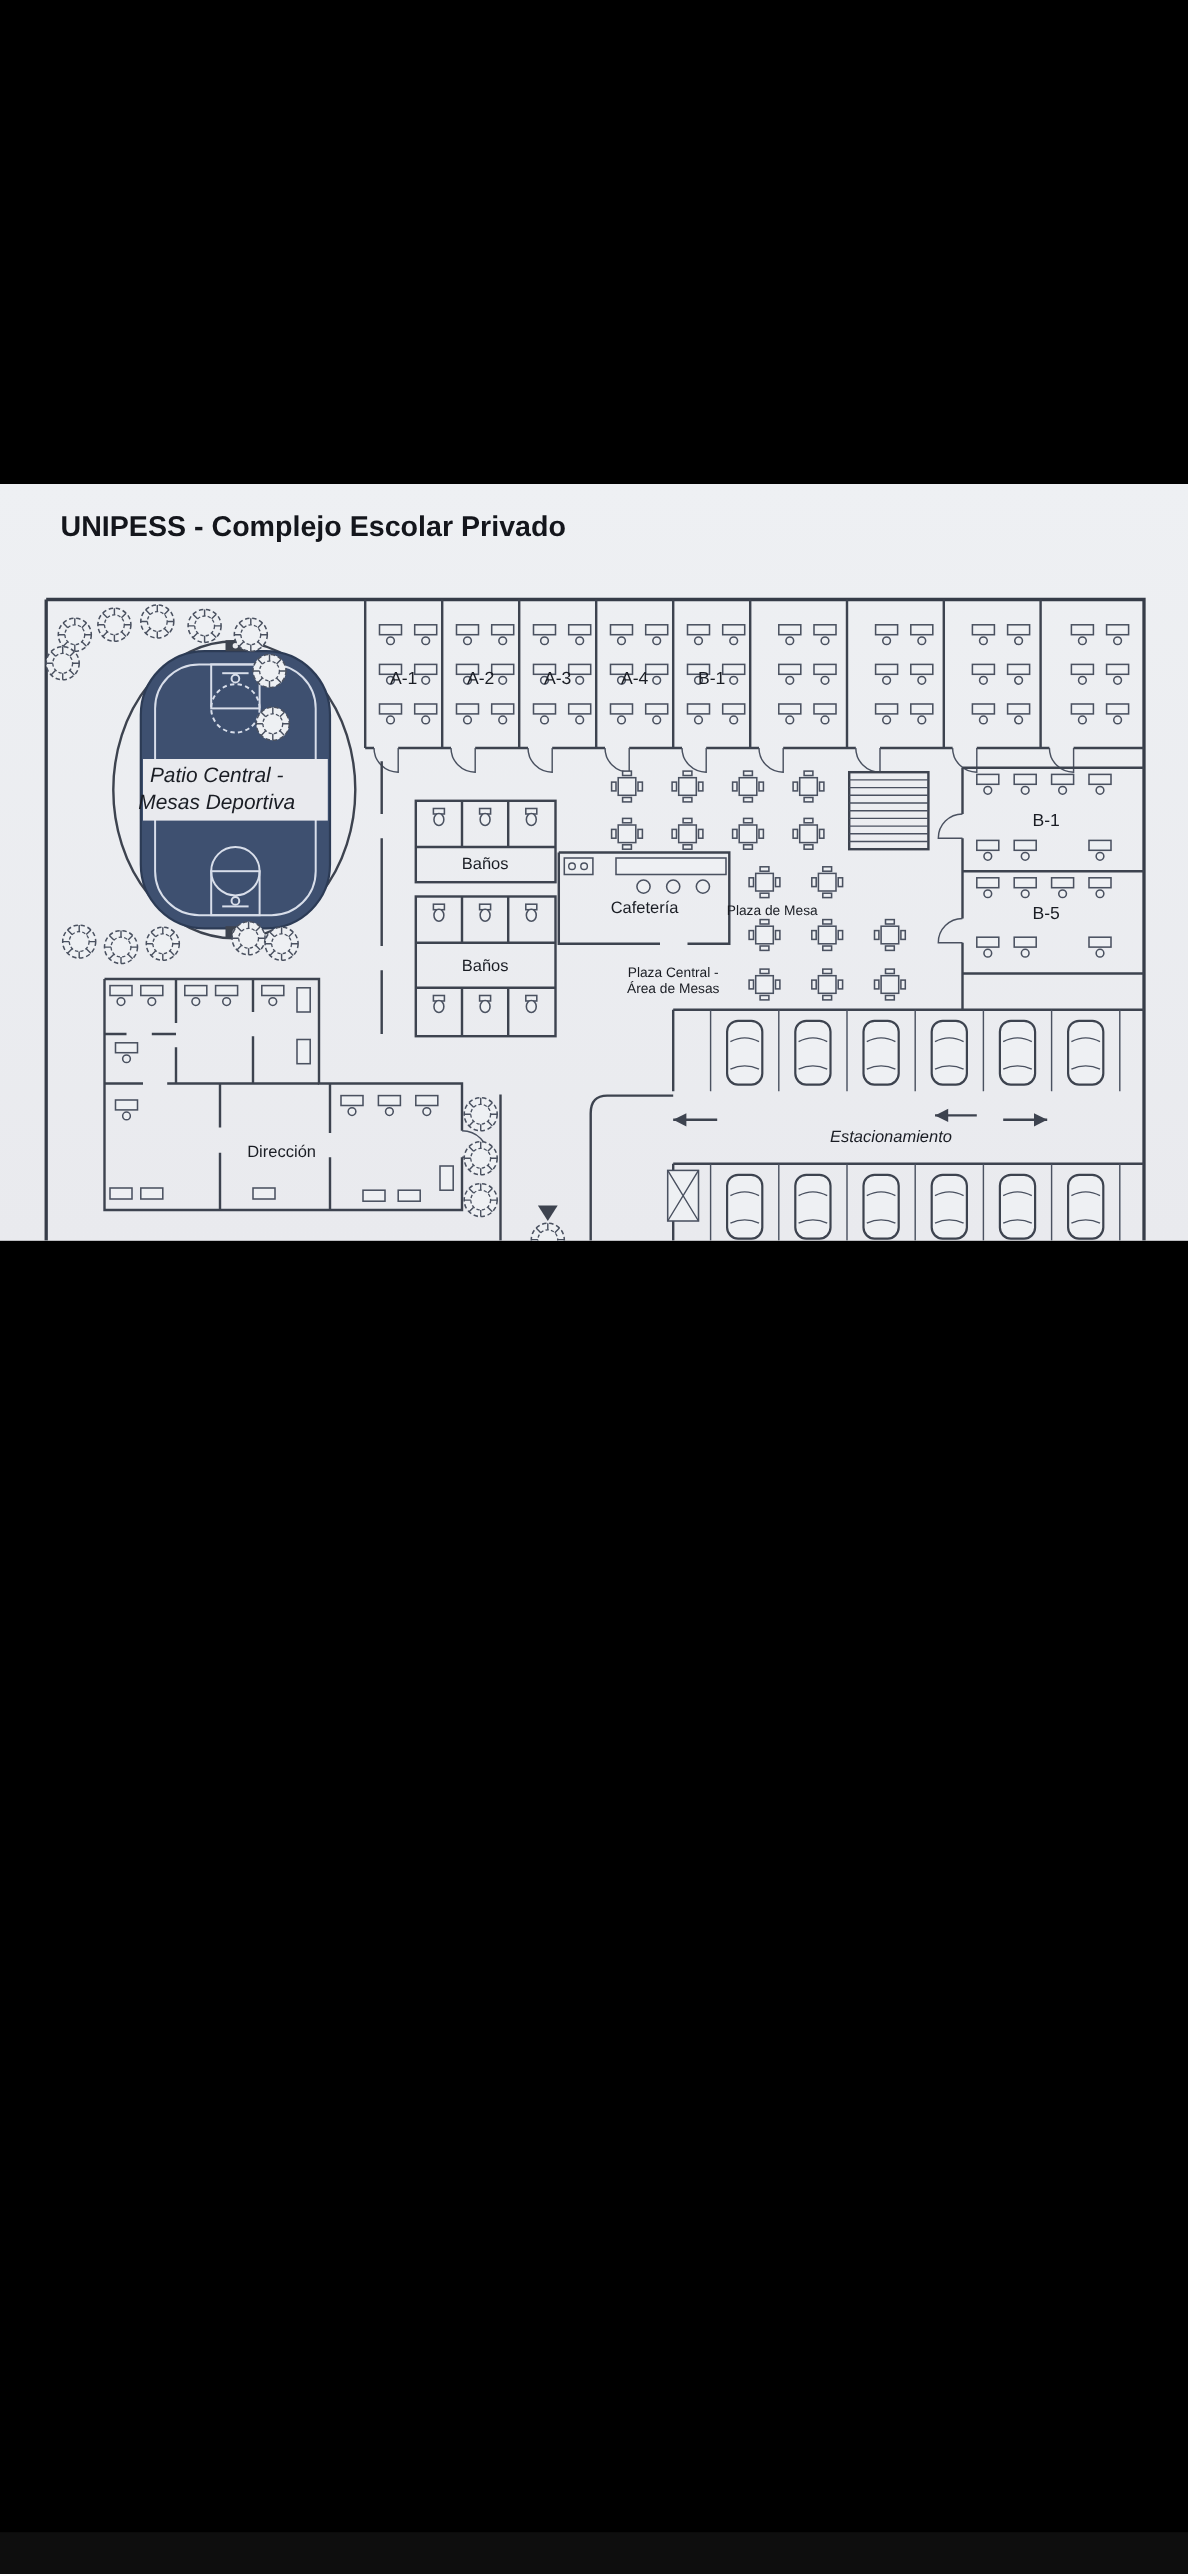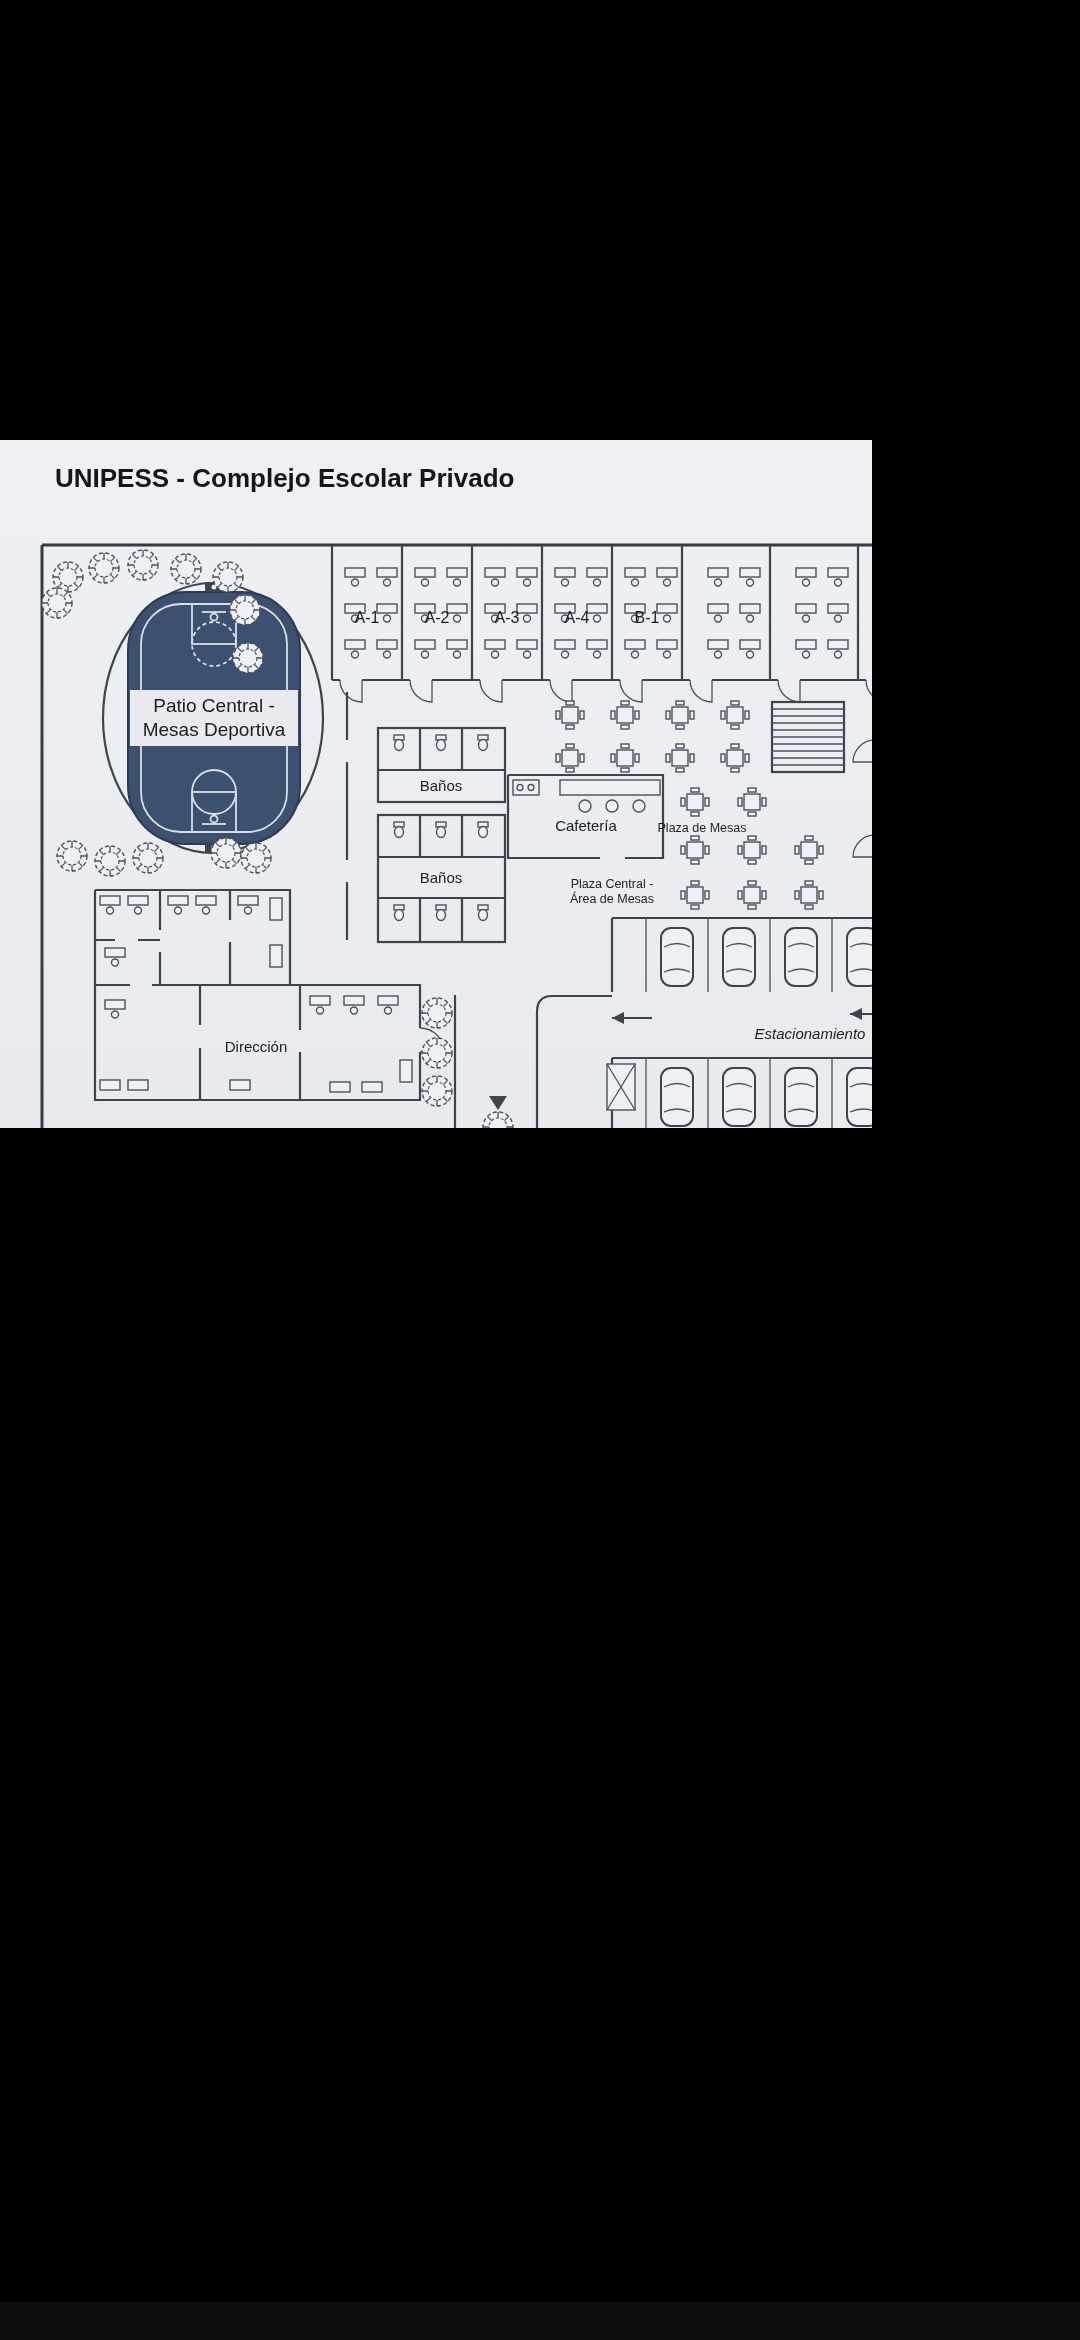--- a/index.html
+++ b/index.html
@@ -1,17 +1,17 @@
 <!DOCTYPE html>
 <html><head>
 <meta charset="utf-8">
 <style>
   html,body{margin:0;padding:0;background:#000;}
   .screen{position:relative;width:1080px;height:2340px;background:#000;overflow:hidden;font-family:"Liberation Sans",sans-serif;}
-  .photo{position:absolute;left:0;top:440px;width:872px;height:688px;background:linear-gradient(#eef0f3,#e9eaee);overflow:hidden;}
+  .photo{position:absolute;left:0;top:440px;width:1080px;height:688px;background:linear-gradient(#eef0f3,#e9eaee);overflow:hidden;}
   .photo svg{position:absolute;left:0;top:0;}
   .lbl{position:absolute;transform:translate(-50%,-50%);color:#1a1d24;white-space:nowrap;text-align:center;line-height:1.15;}
   .hdr{transform:none;font-weight:700;font-size:26px;color:#14161c;}
   .title{transform:translateX(-50%);font-size:30px;letter-spacing:.5px;color:#14161c;}
   .court-lbl{font-size:19px;line-height:24px;font-weight:400;}
   .room-lbl{font-size:16px;}
   .med-lbl{font-size:15px;}
   .sm-lbl{font-size:12.5px;line-height:15px;}
   .home-strip{position:absolute;left:0;top:2302px;width:1080px;height:38px;background:#0e0e0e;}
   
@@ -254,39 +254,39 @@
         <use href="#tree" x="256" y="418"></use>
         <use href="#tree" x="437" y="573"></use>
         <use href="#tree" x="437" y="613"></use>
         <use href="#tree" x="437" y="651"></use>
         <use href="#tree" x="498" y="687"></use>
       </g>
     </svg>
 
     <div class="lbl hdr" style="left:55px;top:24px;">UNIPESS - Complejo Escolar Privado</div>
 
-    <div class="lbl court-lbl" style="left:214px;top:278px;">
+    <div class="lbl court-lbl" style="left:197px;top:278px;font-style:italic;">
       <div>Patio Central -</div>
       <div>Mesas Deportiva</div>
     </div>
 
     <div class="lbl room-lbl" style="left:367px;top:178px;">A-1</div>
     <div class="lbl room-lbl" style="left:437px;top:178px;">A-2</div>
     <div class="lbl room-lbl" style="left:507px;top:178px;">A-3</div>
     <div class="lbl room-lbl" style="left:577px;top:178px;">A-4</div>
     <div class="lbl room-lbl" style="left:647px;top:178px;">B-1</div>
 
     <div class="lbl room-lbl" style="left:951px;top:307px;">B-1</div>
     <div class="lbl room-lbl" style="left:951px;top:392px;">B-5</div>
 
     <div class="lbl med-lbl" style="left:441px;top:346px;">Baños</div>
     <div class="lbl med-lbl" style="left:441px;top:438px;">Baños</div>
 
     <div class="lbl med-lbl" style="left:586px;top:386px;">Cafetería</div>
-    <div class="lbl sm-lbl" style="left:702px;top:388px;">Plaza de Mesas</div>
+    <div class="lbl sm-lbl" style="left:702px;top:388px;">Plaza de Mesa</div>
 
     <div class="lbl sm-lbl" style="left:612px;top:452px;">
       <div>Plaza Central -</div>
       <div>Área de Mesas</div>
     </div>
 
     <div class="lbl med-lbl" style="left:256px;top:593px;margin-top:14px;">Dirección</div>
     <div class="lbl med-lbl" style="left:810px;top:594px;font-style:italic;">Estacionamiento</div>
 
   </div>

